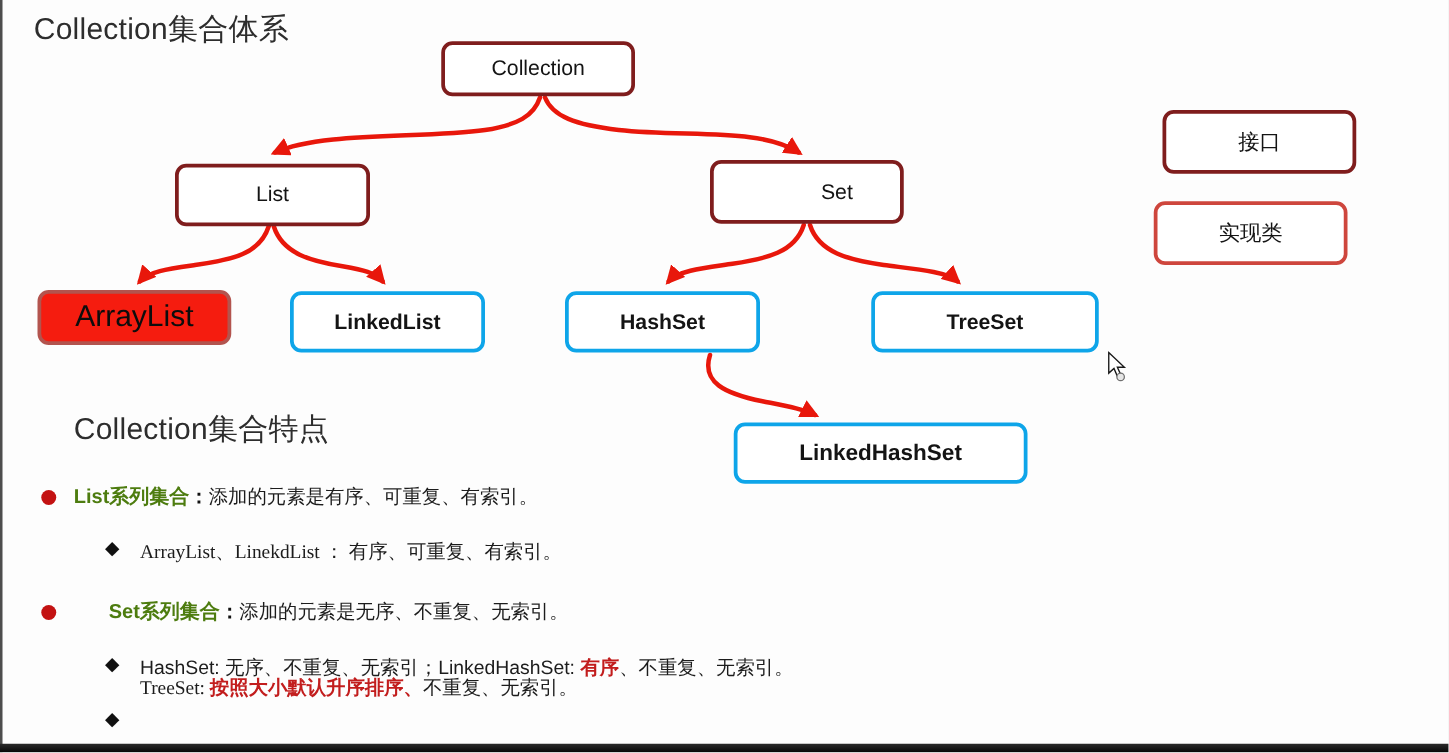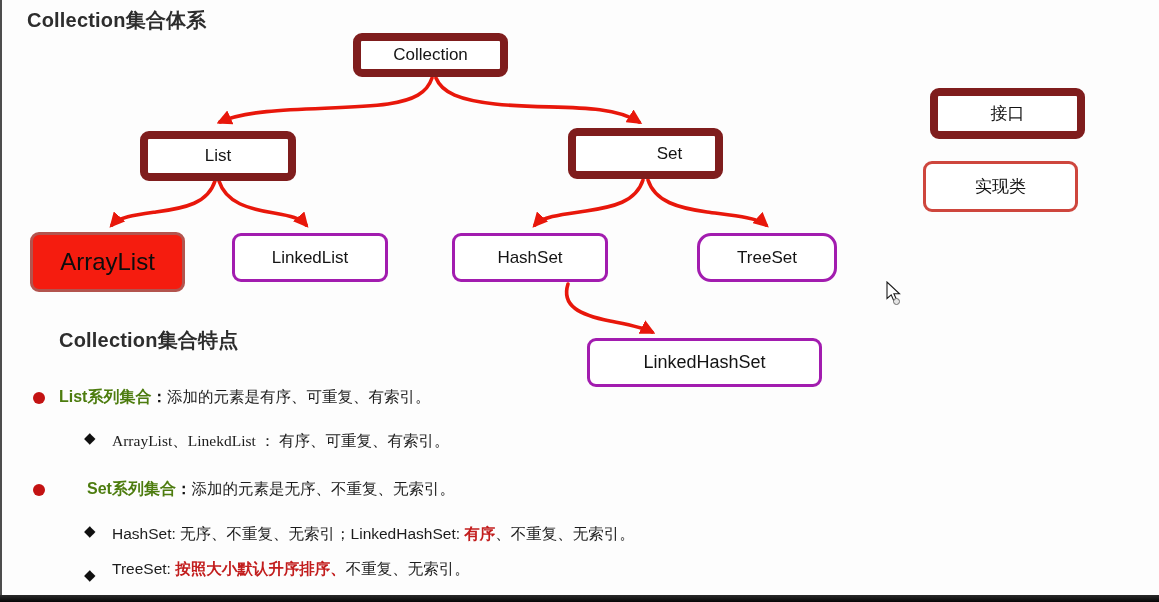--- a/index.html
+++ b/index.html
@@ -4,59 +4,59 @@
 <style>
   html,body{margin:0;padding:0;background:#e9e9e9;}
   #stage{
     position:relative;width:1159px;height:602px;overflow:hidden;
     background:#fdfdfd;
     font-family:"Liberation Sans","DejaVu Sans",sans-serif;
   }
   .edge-left{position:absolute;left:0;top:0;width:2px;height:602px;background:#4d4d4d;}
   .bar-bottom{position:absolute;left:0;bottom:0;width:1159px;height:7px;
     background:linear-gradient(#2b2b2b,#050505);}
-  .h1{position:absolute;font-size:20px;font-weight:700;color:#2d2d2d;letter-spacing:0.2px;white-space:nowrap;}
+  .h1{position:absolute;font-size:24px;font-weight:400;color:#2d2d2d;letter-spacing:0.2px;white-space:nowrap;}
   #title-system{left:27px;top:7px;}
   #title-features{left:27px;top:327px;margin-left:32px;}
 
   .node{
     position:absolute;box-sizing:border-box;background:#fff;border-radius:9px;
     display:flex;align-items:center;justify-content:center;
     font-size:17px;color:#141414;white-space:nowrap;
   }
-  .iface{border:8px solid #7f1d1d;align-items:center;}
-  .impl{border:3px solid #a21caf;}
+  .iface{border:3px solid #7f1d1d;align-items:center;}
+  .impl{border:3px solid #0ea5e9;font-weight:bold;}
   .impl-hl{border:3px solid #b3544e;background:#f51c0f;font-size:24px;color:#0d0d0d;}
   .legend-impl{border:3px solid #ce463d;}
 
   #node-collection{left:353px;top:33px;width:155px;height:44px;}
   #node-list{left:140px;top:131px;width:156px;height:50px;}
   #node-set{left:568px;top:128px;width:155px;height:51px;padding-left:48px;}
-  #node-arraylist{left:30px;top:232px;width:155px;height:60px;}
+  #node-arraylist{left:30px;top:232px;width:155px;height:44px;}
   #node-linkedlist{left:232px;top:233px;width:156px;height:49px;}
   #node-hashset{left:452px;top:233px;width:156px;height:49px;}
-  #node-treeset{left:697px;top:233px;width:140px;height:49px;border-radius:14px;}
+  #node-treeset{left:697px;top:233px;width:182px;height:49px;}
   #node-linkedhashset{left:587px;top:338px;width:235px;height:49px;font-size:18px;}
   #legend-interface{left:930px;top:88px;width:155px;height:51px;}
   #legend-implementation{left:923px;top:161px;width:155px;height:51px;}
 
   #arrows{position:absolute;left:0;top:0;pointer-events:none;}
 
   .note{position:absolute;font-size:15.5px;color:#1c1c1c;white-space:nowrap;}
   .note .head{font-weight:700;color:#4d7c0f;font-size:16px;}
   .note .colon{font-weight:700;color:#111;}
   .note .red{font-weight:700;color:#c21d1d;}
   .dot{position:absolute;width:12px;height:12px;border-radius:50%;background:#c31212;}
   .diamond{position:absolute;font-size:15px;color:#101010;}
 
   #note-list{left:59px;top:387px;}   #dot-list{left:33px;top:392px;}
   #note-list-sub{left:112px;top:431px;font-family:Liberation Serif, serif;} #dm-1{left:84px;top:429px;}
   #note-set{left:59px;top:479px;margin-left:28px;}    #dot-set{left:33px;top:484px;}
   #note-hashset{left:112px;top:524px;} #dm-2{left:84px;top:522px;}
-  #note-treeset{left:112px;top:559px;} #dm-3{left:84px;top:566px;}
+  #note-treeset{left:112px;top:540px;font-family:Liberation Serif, serif;} #dm-3{left:84px;top:566px;}
 
   #cursor{position:absolute;left:884px;top:281px;}
 </style>
 </head>
 <body>
 
 <div id="stage">
 
   <div class="h1" id="title-system">Collection集合体系</div>
   <div class="h1" id="title-features">Collection集合特点</div>

